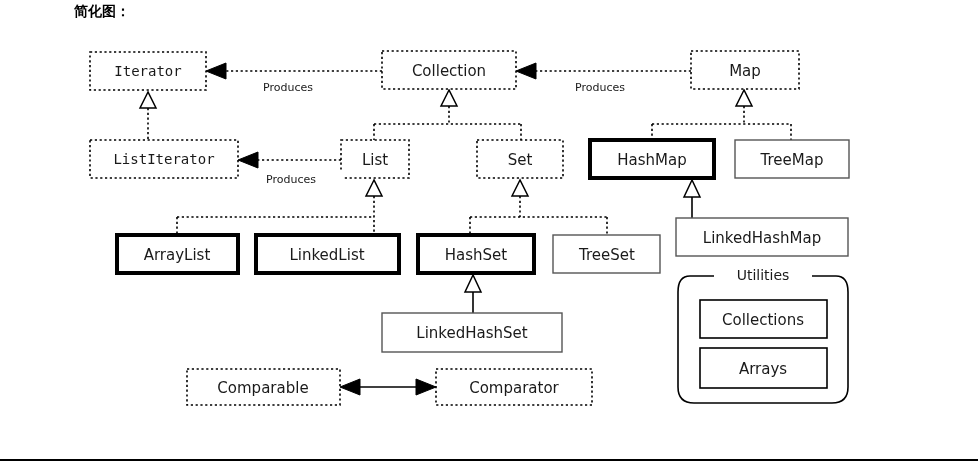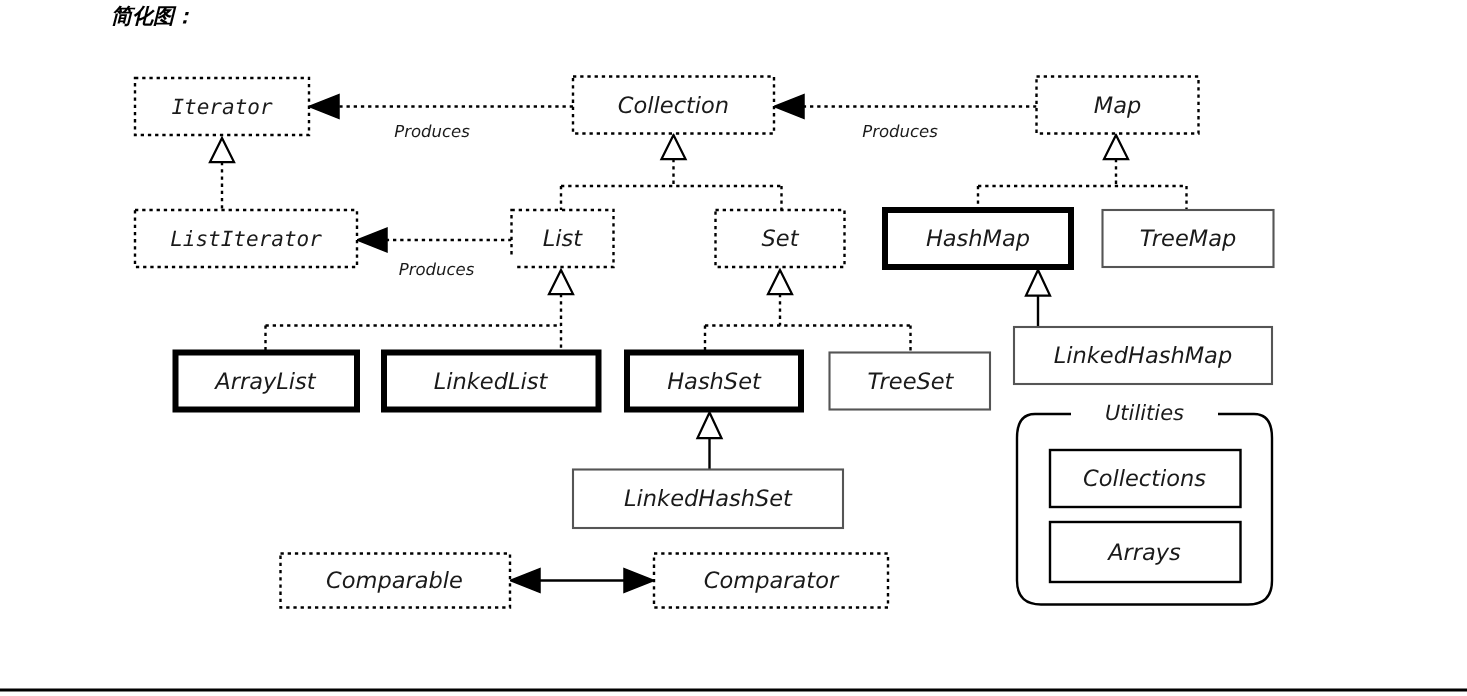--- a/index.html
+++ b/index.html
@@ -12,21 +12,20 @@
     height: 464px;
     position: relative;
     font-family: "DejaVu Sans", sans-serif;
     overflow: hidden;
   }
   #page {
     position: relative;
     width: 971px;
     height: 464px;
     background: #ffffff;
-    font-style: italic;
   }
   #page-title {
     position: absolute;
     left: 74px;
     top: 0px;
     font-family: "DejaVu Sans", sans-serif;
     font-weight: bold;
     font-size: 14px;
     line-height: 22px;
     color: #000000;

